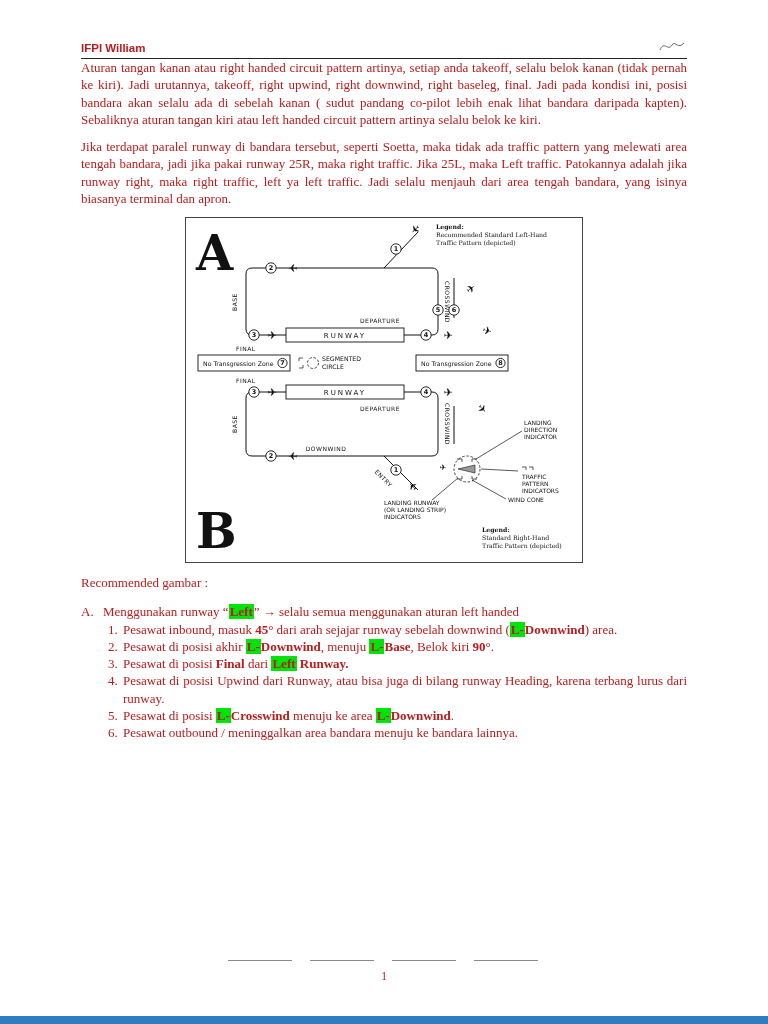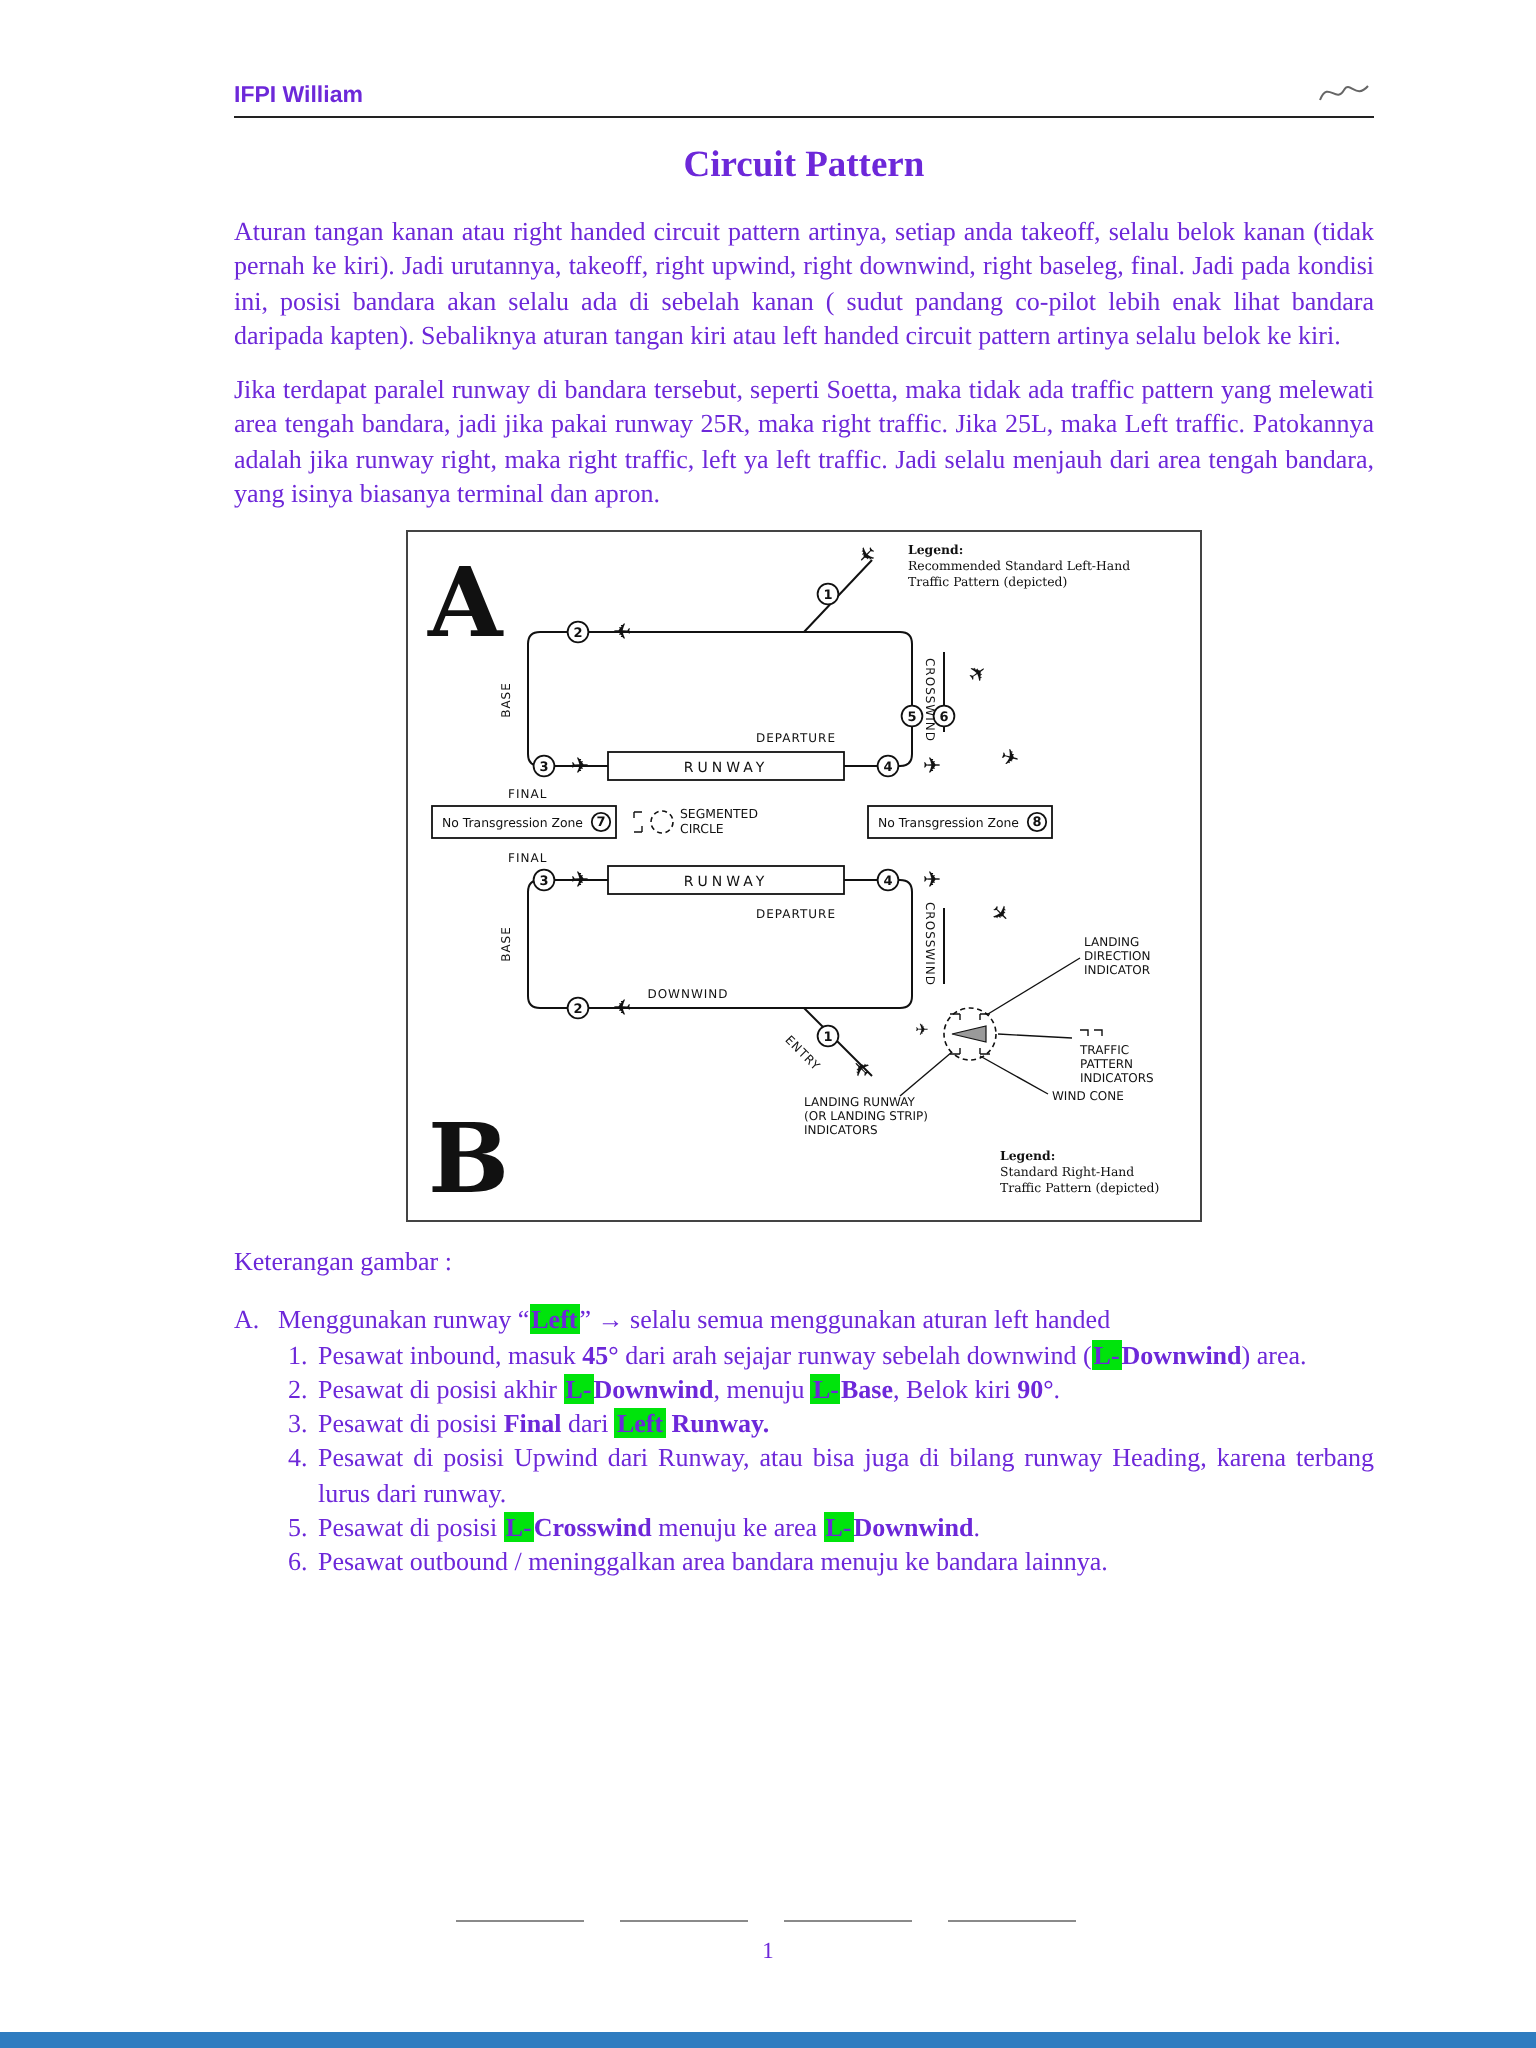--- a/index.html
+++ b/index.html
@@ -1,20 +1,20 @@
 <!DOCTYPE html>
 <html style="--hl: #00e40c; --bar: #2f7cc0;"><head>
 <meta charset="utf-8">
 <style>
   :root { --hl:#00e40c; --bar:#2f7cc0; }
   * { margin:0; padding:0; box-sizing:border-box; }
   html,body { background:#fff; }
   .page { width:768px; height:1024px; margin:0 auto; position:relative; background:#fff;
           outline:1px solid #d9d9d9; overflow:hidden;
-          font-family:"Liberation Serif", serif; color:#6d28d9;padding-left:36px; }
+          font-family:"Liberation Serif", serif; color:#b91c1c; }
   .content { padding:36px 81px 0 81px; }
   .hdr { display:flex; justify-content:space-between; align-items:flex-end; height:18px; }
   .author { font-family:"Liberation Sans", sans-serif; font-weight:bold; font-size:11.5px; }
   .rule { border:0; border-top:1.4px solid #222; margin-top:4px; }
   .title { font-size:18.5px; font-weight:bold; text-align:center; margin:14px 0 13px; }
   .para { font-size:13px; line-height:1.33; text-align:justify; margin-bottom:10px; }
   .figure-box { display:block; width:398px; height:346px; border:1px solid #444; margin:2px auto 12px auto; background:#fff; }
   .caption-lead { font-size:13px; margin:12px 0 12px; }
   .list-a { font-size:13px; line-height:1.33; }
   .intro { display:flex; }
@@ -54,21 +54,20 @@
   <div class="content">
 
     <div class="hdr">
       <span class="author">IFPI William</span>
       <svg width="30" height="16" viewBox="0 0 30 16">
         <path d="M3,12 C7,2 11,14 15,7 C18,2 21,12 27,5" fill="none" stroke="#666" stroke-width="1"></path>
       </svg>
     </div>
     <hr class="rule">
 
-    <h1 class="title">Circuit Pattern</h1>
 
     <p class="para">Aturan tangan kanan atau right handed circuit pattern artinya, setiap anda takeoff, selalu belok kanan (tidak pernah ke kiri). Jadi urutannya, takeoff, right upwind, right downwind, right baseleg, final. Jadi pada kondisi ini, posisi bandara akan selalu ada di sebelah kanan ( sudut pandang co-pilot lebih enak lihat bandara daripada kapten). Sebaliknya aturan tangan kiri atau left handed circuit pattern artinya selalu belok ke kiri.</p>
     <p class="para">Jika terdapat paralel runway di bandara tersebut, seperti Soetta, maka tidak ada traffic pattern yang melewati area tengah bandara, jadi jika pakai runway 25R, maka right traffic. Jika 25L, maka Left traffic. Patokannya adalah jika runway right, maka right traffic, left ya left traffic. Jadi selalu menjauh dari area tengah bandara, yang isinya biasanya terminal dan apron.</p>
 
     <figure class="figure-box">
       <svg viewBox="0 0 396 344" width="396" height="344">
 
         <text class="bigletter" x="10" y="52">A</text>
         <text class="bigletter" x="10" y="330">B</text>
 
@@ -195,21 +194,21 @@
         <text class="ann" x="198" y="287">LANDING RUNWAY</text>
         <text class="ann" x="198" y="294">(OR LANDING STRIP)</text>
         <text class="ann" x="198" y="301">INDICATORS</text>
 
         <text class="lgd bld" x="296" y="314">Legend:</text>
         <text class="lgd" x="296" y="322">Standard Right-Hand</text>
         <text class="lgd" x="296" y="330">Traffic Pattern (depicted)</text>
       </svg>
     </figure>
 
-    <p class="caption-lead">Keterangan gambar :</p>
+    <p class="caption-lead">Recommended gambar :</p>
 
     <div class="list-a">
       <div class="intro">
         <span class="alabel">A.</span>
         <span class="txt"><span>Menggunakan runway “</span><b class="hl">Left</b><span>” → selalu semua menggunakan aturan left handed</span></span>
       </div>
 
       <div class="li">
         <span class="num">1.</span>
         <span class="txt"><span>Pesawat inbound, masuk </span><b>45°</b><span> dari arah sejajar runway sebelah downwind (</span><b class="hl">L-</b><b>Downwind</b><span>) area.</span></span>

